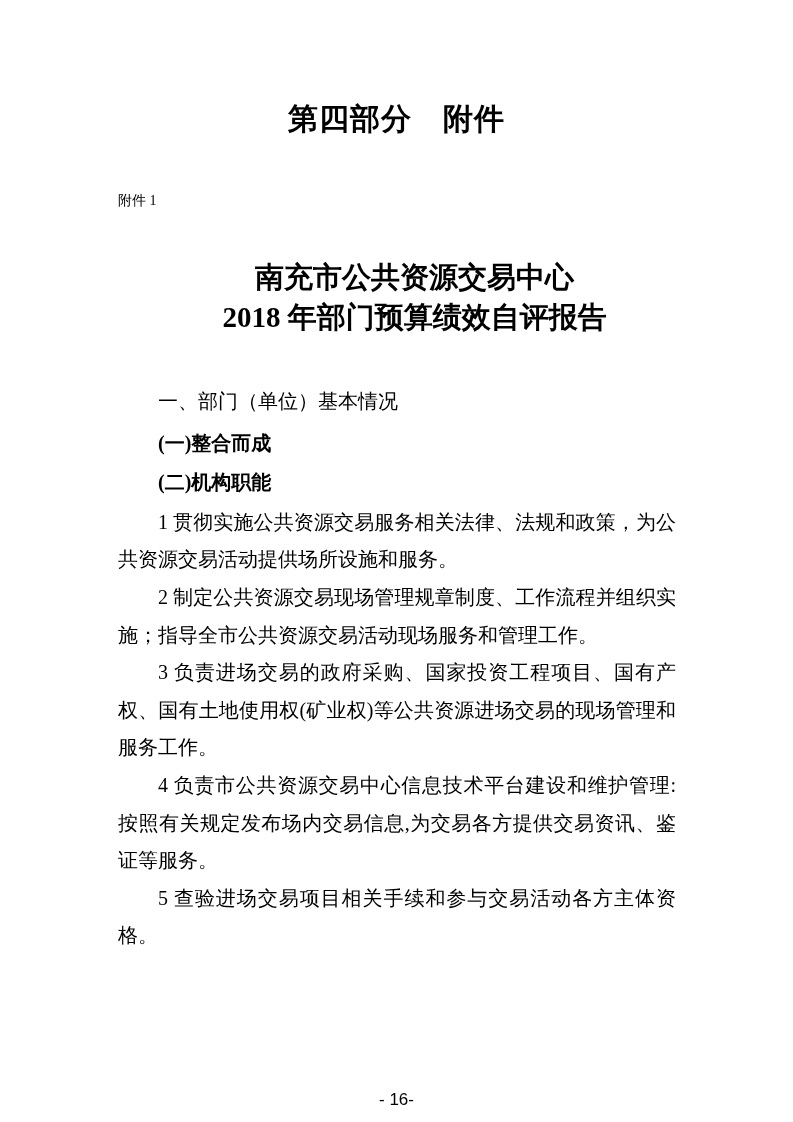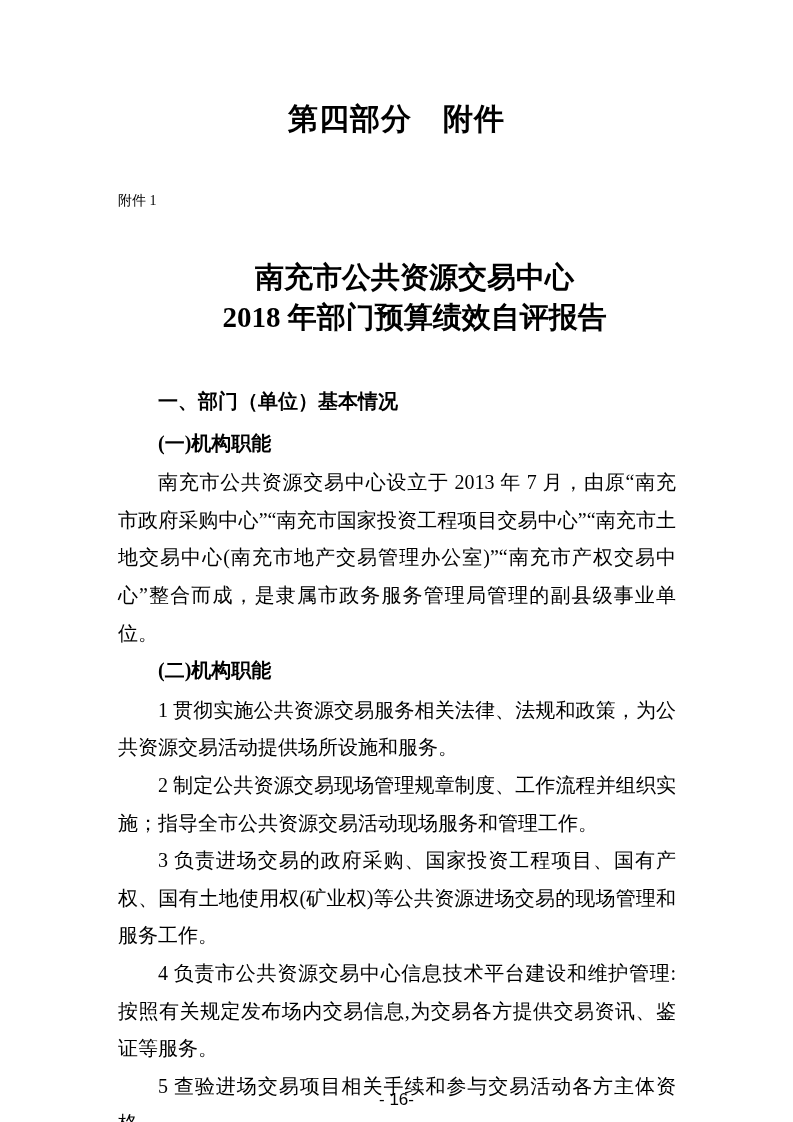--- a/index.html
+++ b/index.html
@@ -41,21 +41,21 @@
     padding-left: 36px;
   }
   .body-flow {
     margin: 46px 117px 0 118px;
     font-size: 20px;
     line-height: 37.6px;
     text-align: justify;
   }
   .h-section {
     font-family: "Liberation Sans", sans-serif;
-    font-weight: bold;
+    font-weight: normal;
     text-indent: 2em;
     text-align: left;
     margin: 0 0 4px 0;
   }
   .h-sub {
     font-weight: bold;
     text-indent: 2em;
     text-align: left;
     margin: 0 0 2px 0;
   }
@@ -83,22 +83,21 @@
 
   <div class="attachment-label">附件 1</div>
 
   <div class="report-title">
     <div>南充市公共资源交易中心</div>
     <div>2018 年部门预算绩效自评报告</div>
   </div>
 
   <div class="body-flow">
     <p class="h-section">一、部门（单位）基本情况</p>
-    <p class="h-sub">(一)机构职能</p>
-    <p class="para">南充市公共资源交易中心设立于 2013 年 7 月，由原“南充市政府采购中心”“南充市国家投资工程项目交易中心”“南充市土地交易中心(南充市地产交易管理办公室)”“南充市产权交易中心”整合而成，是隶属市政务服务管理局管理的副县级事业单位。</p>
+    <p class="h-sub">(一)整合而成</p>
     <p class="h-sub">(二)机构职能</p>
     <p class="para">1 贯彻实施公共资源交易服务相关法律、法规和政策，为公共资源交易活动提供场所设施和服务。</p>
     <p class="para">2 制定公共资源交易现场管理规章制度、工作流程并组织实施；指导全市公共资源交易活动现场服务和管理工作。</p>
     <p class="para">3 负责进场交易的政府采购、国家投资工程项目、国有产权、国有土地使用权(矿业权)等公共资源进场交易的现场管理和服务工作。</p>
     <p class="para">4 负责市公共资源交易中心信息技术平台建设和维护管理:按照有关规定发布场内交易信息,为交易各方提供交易资讯、鉴证等服务。</p>
     <p class="para">5 查验进场交易项目相关手续和参与交易活动各方主体资格。</p>
 
   </div>
 
   <div class="footer">- 16-</div>

